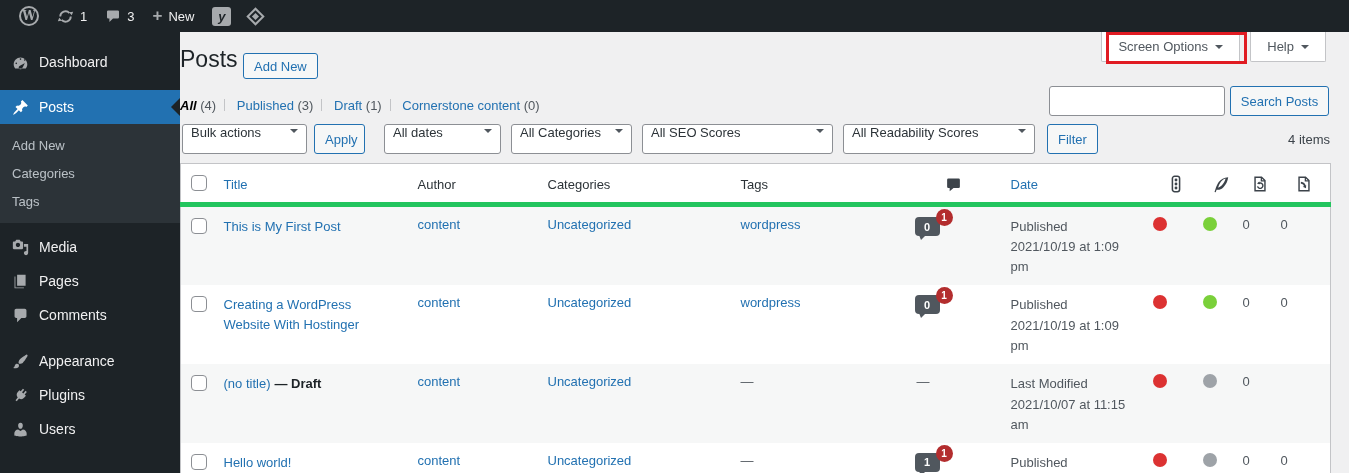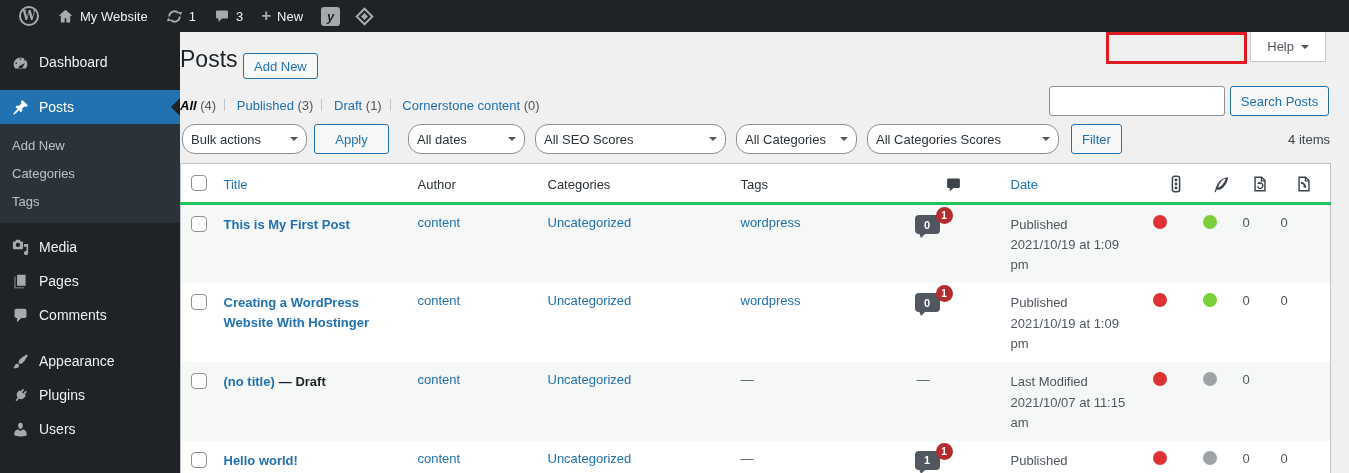--- a/index.html
+++ b/index.html
@@ -96,49 +96,49 @@
     font-family:inherit; font-size:13px;
   }
   #search-btn {
     position:absolute; top:54px; right:20px; width:99px; height:30px;
     background:#f6f7f7; border:1px solid #2271b1; border-radius:3px;
     color:#2271b1; font-size:13px; cursor:pointer; font-family:inherit;
   }
 
   #tablenav { position:absolute; left:22px; top:92px; height:30px; display:flex; align-items:center; }
   .wpselect {
-    height:30px; background:#fff; border:1px solid #8c8f94; border-radius:13px;
-    display:flex; align-items:center; justify-content:space-between;
+    height:30px; background:#fff; border:1px solid #8c8f94; border-radius:3px;
+    display:flex; justify-content:space-between;
     padding:0 8px 0 8px; color:#2c3338; cursor:pointer;
   }
   .sel-caret { width:0; height:0; border:4px solid transparent; border-top-color:#50575e; margin:4px 0 0 12px; }
   .btn-secondary {
     height:30px; background:#f6f7f7; border:1px solid #2271b1; border-radius:3px;
     color:#2271b1; font-size:13px; cursor:pointer; padding:0 10px; font-family:inherit;
   }
   #sel-bulk { width:125px; }
-  #btn-apply { margin-left:7px; width:75px; }
+  #btn-apply { margin-left:7px; width:51px; }
   #sel-dates { margin-left:19px; width:117px; }
   #sel-cats  { margin-left:10px; width:121px; }
   #sel-seo   { margin-left:10px; width:191px; }
   #sel-read  { margin-left:10px; width:192px; }
   #btn-filter{ margin-left:12px;text-align:center; }
   #items-count { position:absolute; top:100px; right:19px; color:#3c434a; }
 
   
   #posts-table {
     position:absolute; left:20px; top:131px; width:1150px;
     border-collapse:collapse; background:#fff; border:1px solid #c3c4c7;
     table-layout:fixed;
   }
   #posts-table th, #posts-table td { text-align:left; vertical-align:top; padding:10px 10px 8px; font-weight:400; }
-  #posts-table thead th { padding-bottom:8px; vertical-align:middle; border-bottom:3px solid #22c55e; color:#2c3338; }
+  #posts-table thead th { padding-bottom:8px; vertical-align:middle; border-bottom:5px solid #22c55e; color:#2c3338; }
   tr.alt { background:#f6f7f7; }
   .th-sort { color:#2271b1; text-decoration:none; cursor:pointer; }
-  .row-title { color:#2271b1; font-weight:bold; text-decoration:none; cursor:pointer; line-height:1.5; }
+  .row-title { color:#2271b1; font-weight:normal; text-decoration:none; cursor:pointer; line-height:1.5; }
   .title-suffix { color:#1d2327; font-weight:bold; margin-left:4px; }
   .cell-link { color:#2271b1; text-decoration:none; cursor:pointer; }
   .date-cell div { color:#50575e; line-height:1.55; }
   .dash { color:#50575e; }
   .cb { width:16px; height:16px; border:1px solid #8c8f94; border-radius:4px; background:#fff; appearance:none; cursor:pointer; margin-top:1px; }
 
   .combubble { position:relative; display:inline-block; margin-left:14px; cursor:pointer; }
   .bubble {
     display:flex; align-items:center; justify-content:center;
     width:25px; height:19px; background:#50575e; border-radius:4px;
@@ -165,28 +165,20 @@
 </head>
 <body>
 
 <div id="adminbar">
   <div class="ab-item">
     <span class="wp-logo-circle">W</span>
   </div>
   <div class="ab-item">
     <span class="ab-icon">
       <svg width="17" height="17" viewBox="0 0 20 20">
-          <path fill="#a7aaad" d="M10 2 2 9h2.5v8h4.5v-5h2v5h4.5V9H18z"></path>
-        </svg>
-    </span>
-    <span>My Website</span>
-  </div>
-  <div class="ab-item">
-    <span class="ab-icon">
-      <svg width="17" height="17" viewBox="0 0 20 20">
         <g fill="none" stroke="#a7aaad" stroke-width="2.2">
           <path d="M16.2 10a6.2 6.2 0 0 1-10.8 4.1"></path>
           <path d="M3.8 10A6.2 6.2 0 0 1 14.6 5.9"></path>
         </g>
         <path fill="#a7aaad" d="M2.6 11.4 5.9 15l-4.9.6zM17.4 8.6 14.1 5l4.9-.6z"></path>
       </svg>
     </span>
     <span>1</span>
   </div>
   <div class="ab-item">
@@ -282,20 +274,24 @@
       <svg width="17" height="17" viewBox="0 0 20 20">
           <path fill="#a7aaad" d="M10 9.25c-2.27 0-2.73-3.44-2.73-3.44C7 4.02 7.82 2 9.97 2c2.16 0 2.98 2.02 2.71 3.81 0 0-.41 3.44-2.68 3.44zm0 2.57L12.72 10c2.39 0 4.52 2.33 4.52 4.53v2.49s-3.65 1.13-7.24 1.13c-3.65 0-7.24-1.13-7.24-1.13v-2.49c0-2.25 1.94-4.48 4.47-4.48z"></path>
         </svg>
     </span>
     <span>Users</span>
   </div>
 </div>
 
 <div id="content">
 
+  <div class="screen-tab" id="screen-options-tab">
+    <span>Screen Options</span>
+    <span class="caret-down"></span>
+  </div>
   <div class="screen-tab" id="help-tab">
     <span>Help</span>
     <span class="caret-down"></span>
   </div>
   <div id="red-highlight"></div>
 
   <h1 id="page-title">Posts</h1>
   <button id="add-new-btn">Add New</button>
 
   <div id="views">
@@ -315,30 +311,30 @@
   <div id="tablenav">
     <div class="wpselect" id="sel-bulk">
       <span>Bulk actions</span>
         <span class="sel-caret"></span>
     </div>
     <button class="btn-secondary" id="btn-apply">Apply</button>
     <div class="wpselect" id="sel-dates">
       <span>All dates</span>
         <span class="sel-caret"></span>
     </div>
+    <div class="wpselect" id="sel-cats">
+      <span>All Categories</span>
+        <span class="sel-caret"></span>
+    </div>
     <div class="wpselect" id="sel-seo">
       <span>All SEO Scores</span>
         <span class="sel-caret"></span>
     </div>
-    <div class="wpselect" id="sel-cats">
-      <span>All Categories</span>
-        <span class="sel-caret"></span>
-    </div>
     <div class="wpselect" id="sel-read">
-      <span>All Categories Scores</span>
+      <span>All Readability Scores</span>
         <span class="sel-caret"></span>
     </div>
     <button class="btn-secondary" id="btn-filter">Filter</button>
   </div>
   <div id="items-count">4 items</div>
 
   <table id="posts-table">
     <colgroup>
       <col style="width:33px">
         <col style="width:194px">

